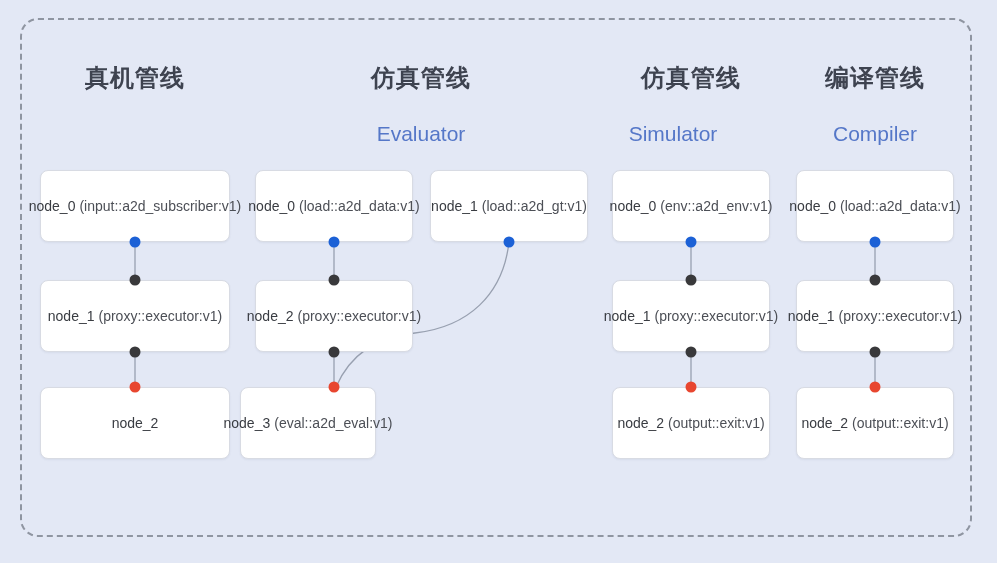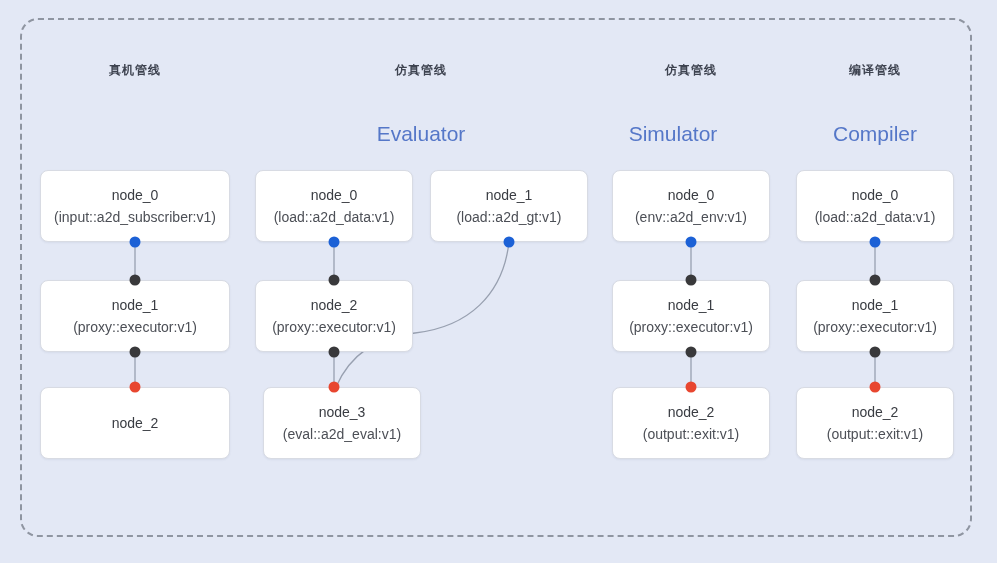--- a/index.html
+++ b/index.html
@@ -42,21 +42,21 @@
   .edges-svg path{
     fill:none;
     stroke:var(--line);
     stroke-width:1.3;
   }
   .hdr-cn{
     position:absolute;
     top:62px;
     width:200px;
     text-align:center;
-    font-size:12px;
+    font-size:24px;
     font-weight:bold;
     color:var(--title-cn);
     letter-spacing:1px;
     z-index:2;
   }
   .hdr-en{
     position:absolute;
     top:122px;
     width:200px;
     text-align:center;
@@ -65,21 +65,21 @@
     z-index:2;
   }
   .node{
     position:absolute;
     height:72px;
     background:var(--box-bg);
     border:1px solid var(--box-border);
     border-radius:8px;
     box-shadow:0 1px 2px rgba(70,80,120,0.08);
     display:flex;
-    flex-direction:column;
+    flex-direction:row;
     align-items:center;
     justify-content:center;
     gap:4px;
     z-index:2;
     box-sizing:border-box;
   }
   .node-label{
     font-size:14px;
     color:var(--node-label);
     line-height:1.3;
@@ -146,21 +146,21 @@
     <div class="node-sub">(load::a2d_data:v1)</div>
   </div>
   <div class="node row-1" style="left:430px;width:158px">
     <div class="node-label">node_1</div>
     <div class="node-sub">(load::a2d_gt:v1)</div>
   </div>
   <div class="node row-2" style="left:255px;width:158px">
     <div class="node-label">node_2</div>
     <div class="node-sub">(proxy::executor:v1)</div>
   </div>
-  <div class="node row-3" style="left:263px;width:158px">
+  <div class="node row-3" style="left:240px;width:136px">
     <div class="node-label">node_3</div>
     <div class="node-sub">(eval::a2d_eval:v1)</div>
   </div>
 
   <div class="node row-1" style="left:612px;width:158px">
     <div class="node-label">node_0</div>
     <div class="node-sub">(env::a2d_env:v1)</div>
   </div>
   <div class="node row-2" style="left:612px;width:158px">
     <div class="node-label">node_1</div>

